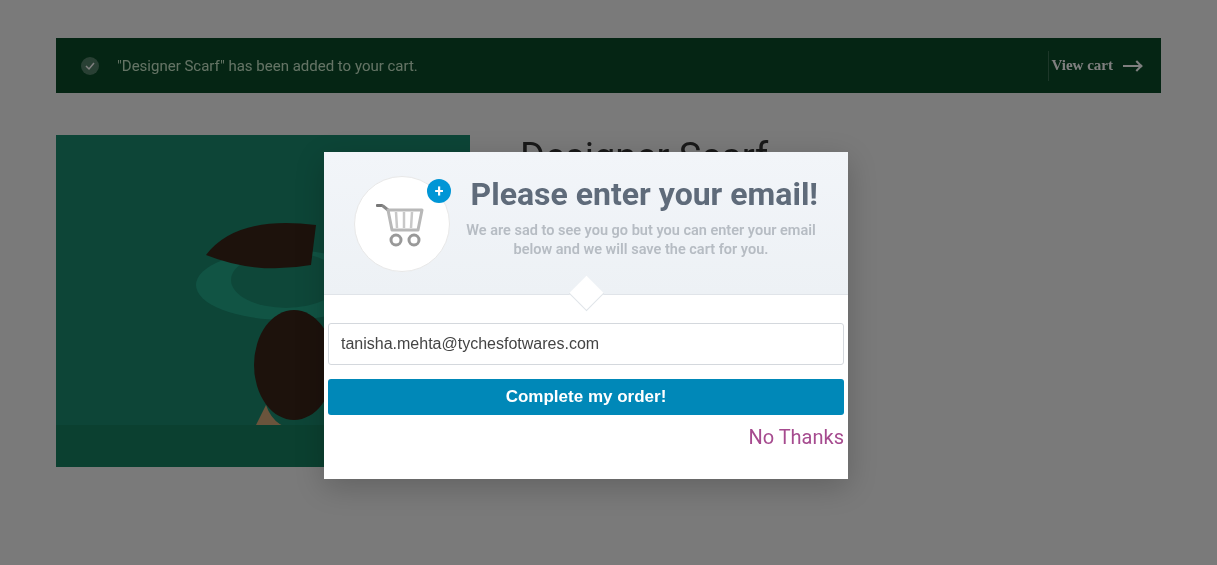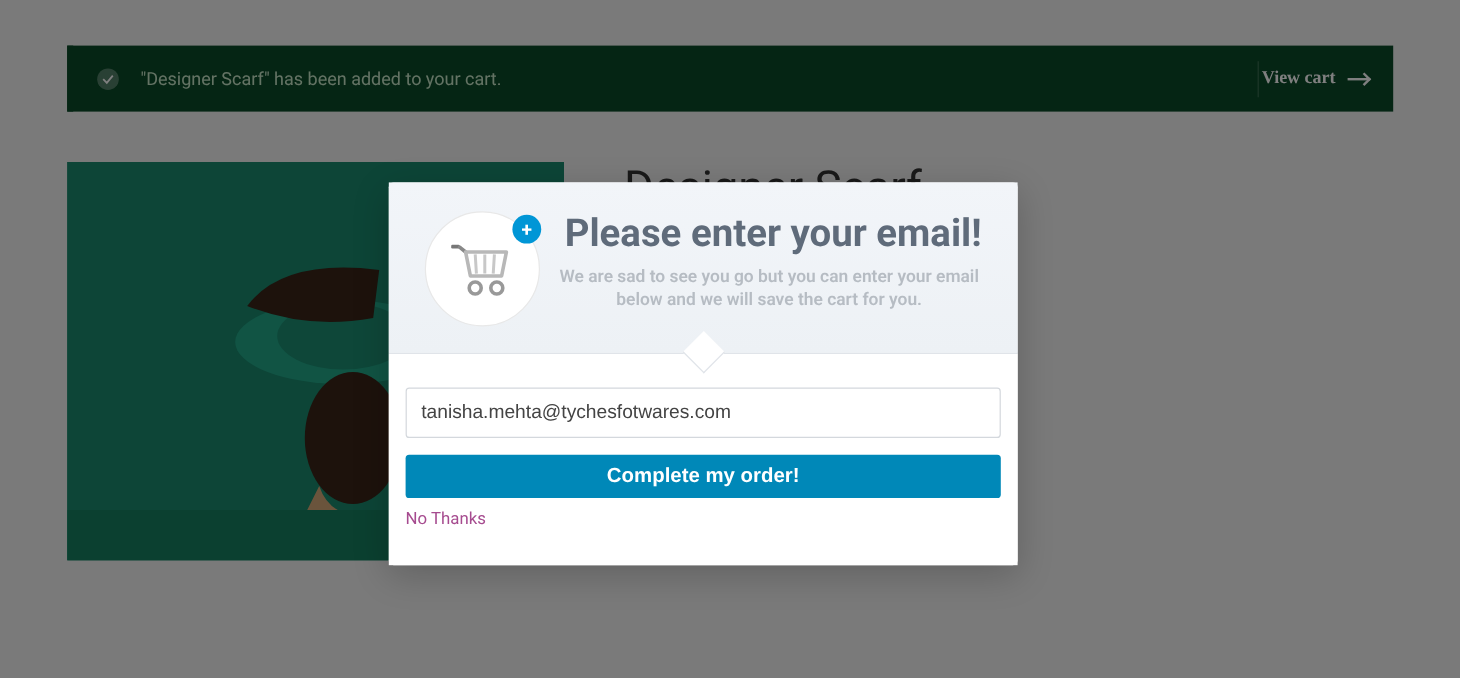--- a/index.html
+++ b/index.html
@@ -181,21 +181,21 @@
       margin-bottom: 8px;
     }
     .modal-subtitle {
       font-size: 14.5px;
       font-weight: 600;
       color: #b6bcc3;
       text-align: center;
       line-height: 1.35;
     }
     .modal-body {
-      padding: 28px 14px 30px;
+      padding: 28px 4px 30px;
       background: #fff;
     }
     .email-input {
       width: 100%;
       height: 42px;
       border: 1px solid #d4d8dd;
       border-radius: 3px;
       padding: 0 12px;
       font-size: 16px;
       color: #444;
@@ -208,23 +208,23 @@
       background: #0088b8;
       color: #fff;
       border: none;
       border-radius: 3px;
       font-size: 17px;
       font-weight: 700;
       cursor: pointer;
       margin-bottom: 10px;
     }
     .no-thanks {
-      text-align: left;
+      text-align: right;
       color: #a64b8f;
-      font-size: 14px;
+      font-size: 20px;
       cursor: pointer;
     }
   </style>
 </head>
 <body>
 
 <div class="page-content">
   <div class="notice-bar">
     <div class="notice-left">
       <div class="check-icon">

